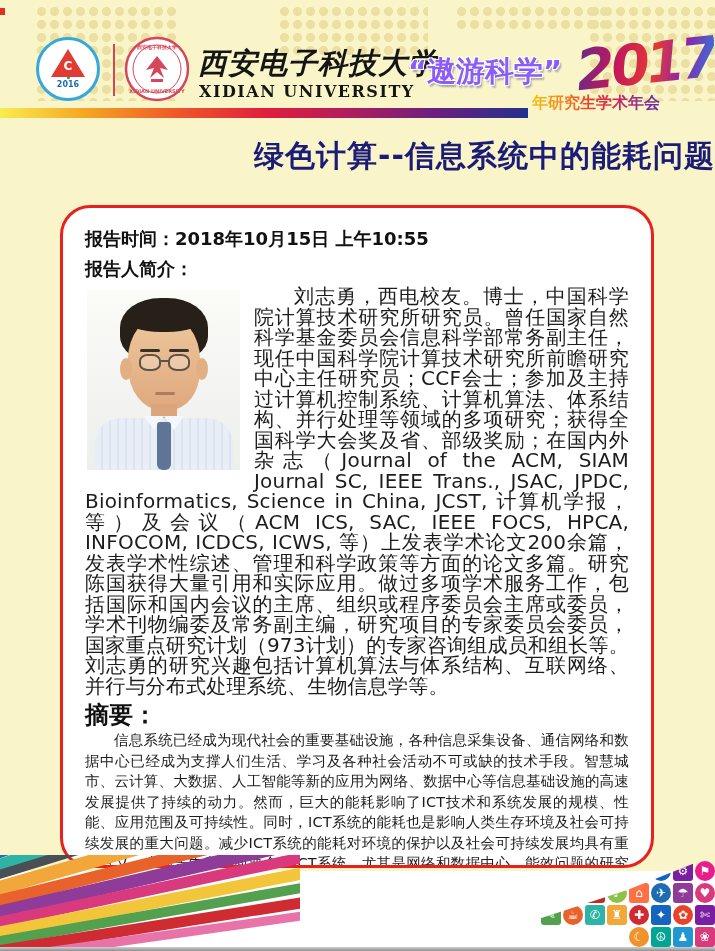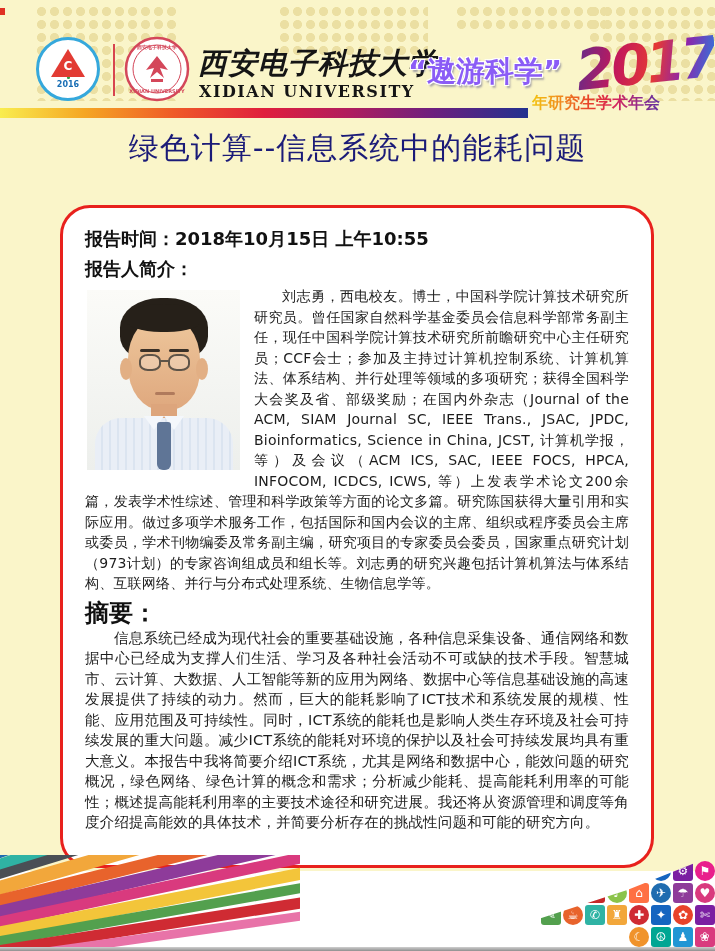--- a/index.html
+++ b/index.html
@@ -60,22 +60,22 @@
     position:absolute; left:0; top:108px; width:528px; height:10px;
     background:linear-gradient(90deg,#f9ed4f 0%,#f5a623 16%,#ef5a28 33%,#e01f3d 50%,#b01d5e 66%,#6d1f7e 82%,#22318f 100%);
   }
   .banner-text{
     position:absolute; left:532px; top:93px; font-size:16px; font-weight:bold; white-space:nowrap;
     background:linear-gradient(90deg,#f3c410 0%,#f08c1e 22%,#e8402a 45%,#d6255c 65%,#8e2d8f 85%,#5f2f9e 100%);
     -webkit-background-clip:text; background-clip:text; color:rgba(0,0,0,0);
   }
   
   .poster-title{
-    position:absolute; left:0; top:128px; width:100%; text-align:center;
-    font-size:30px; font-weight:normal; color:#1b1b78; letter-spacing:1px;
+    position:absolute; left:0; top:136px; width:100%; text-align:right;
+    font-size:30px; font-weight:bold; color:#1b1b78; letter-spacing:1px;
   }
   
   .talk-box{
     position:absolute; left:60px; top:205px; width:594px; height:663px;
     background:#fff; border:3px solid #e8211d; border-radius:30px;
     padding:16px 22px 0 22px; overflow:hidden;
   }
   .info-line{ font-size:18px; font-weight:bold; color:#111; line-height:30px; white-space:nowrap; }
   .bio-wrap{ margin-top:2px; }
   .portrait{
@@ -97,21 +97,21 @@
   .p-shirt{
     position:absolute; left:8px; top:128px; width:138px; height:52px;
     background:repeating-linear-gradient(90deg,#e9eef6 0 6px,#dbe4f0 6px 8px);
     border-radius:26px 26px 0 0;
   }
   .p-collar{ position:absolute; left:57px; top:126px; width:0; height:0;
     border-left:10px solid rgba(0,0,0,0); border-right:10px solid rgba(0,0,0,0); border-top:14px solid #f4f7fb; }
   .p-collar.right{ left:77px; }
   .p-tie{ position:absolute; left:70px; top:132px; width:14px; height:48px; background:#5f7596; border-radius:3px 3px 6px 6px; }
   .bio-text{
-    font-size:14px; color:#1c1c1c; line-height:20.5px; text-align:justify;
+    font-size:20px; color:#1c1c1c; line-height:20.5px; text-align:justify;
     text-indent:2em; letter-spacing:0.2px;
   }
   .section-label{ font-size:24px; font-weight:bold; color:#111; line-height:26px; margin-top:6px; clear:both; }
   .abstract-text{
     font-size:14.5px; color:#1c1c1c; line-height:20.5px; text-align:justify;
     text-indent:2em; letter-spacing:0.2px; margin-top:2px;
   }
   
   .footer-strip{ position:absolute; left:0; bottom:0; width:100%; height:80px; background:#fff; }
   .swoosh{ position:absolute; left:0; bottom:4px; width:300px; height:92px; overflow:hidden; }

